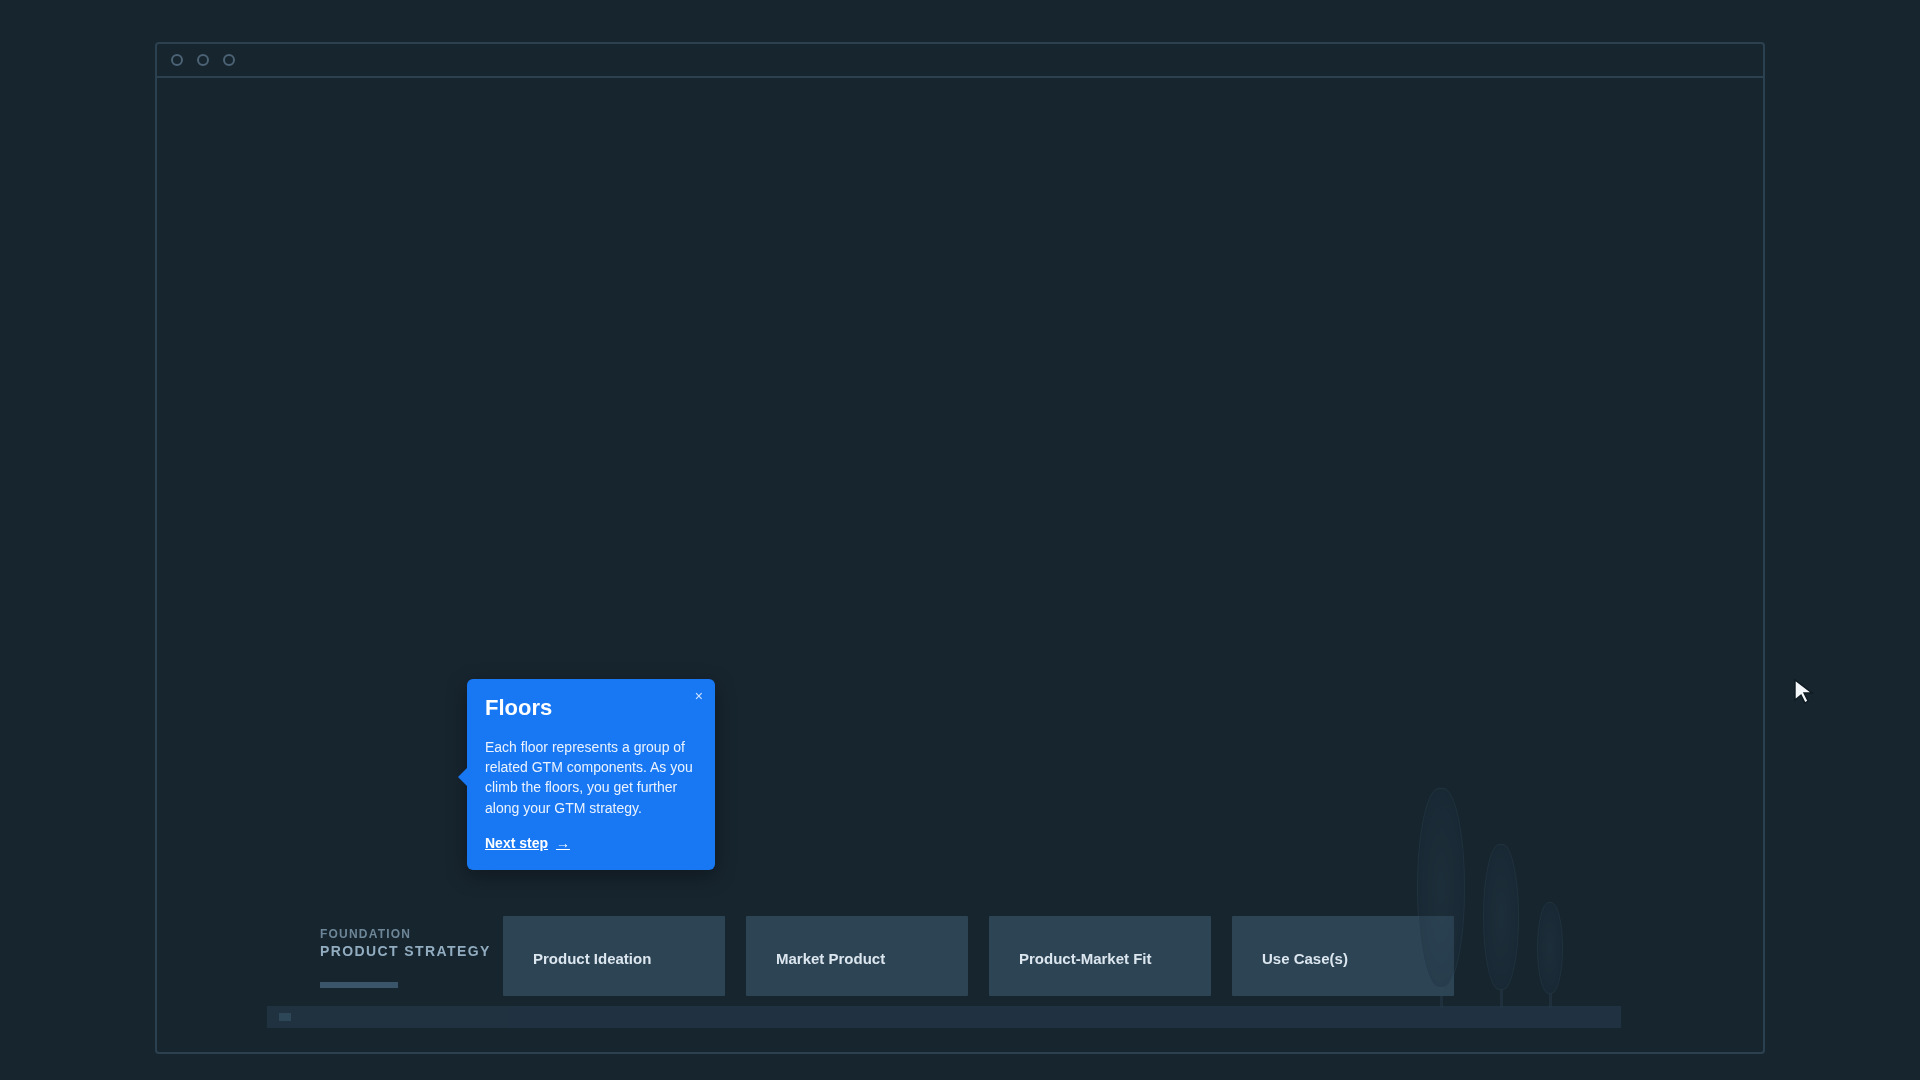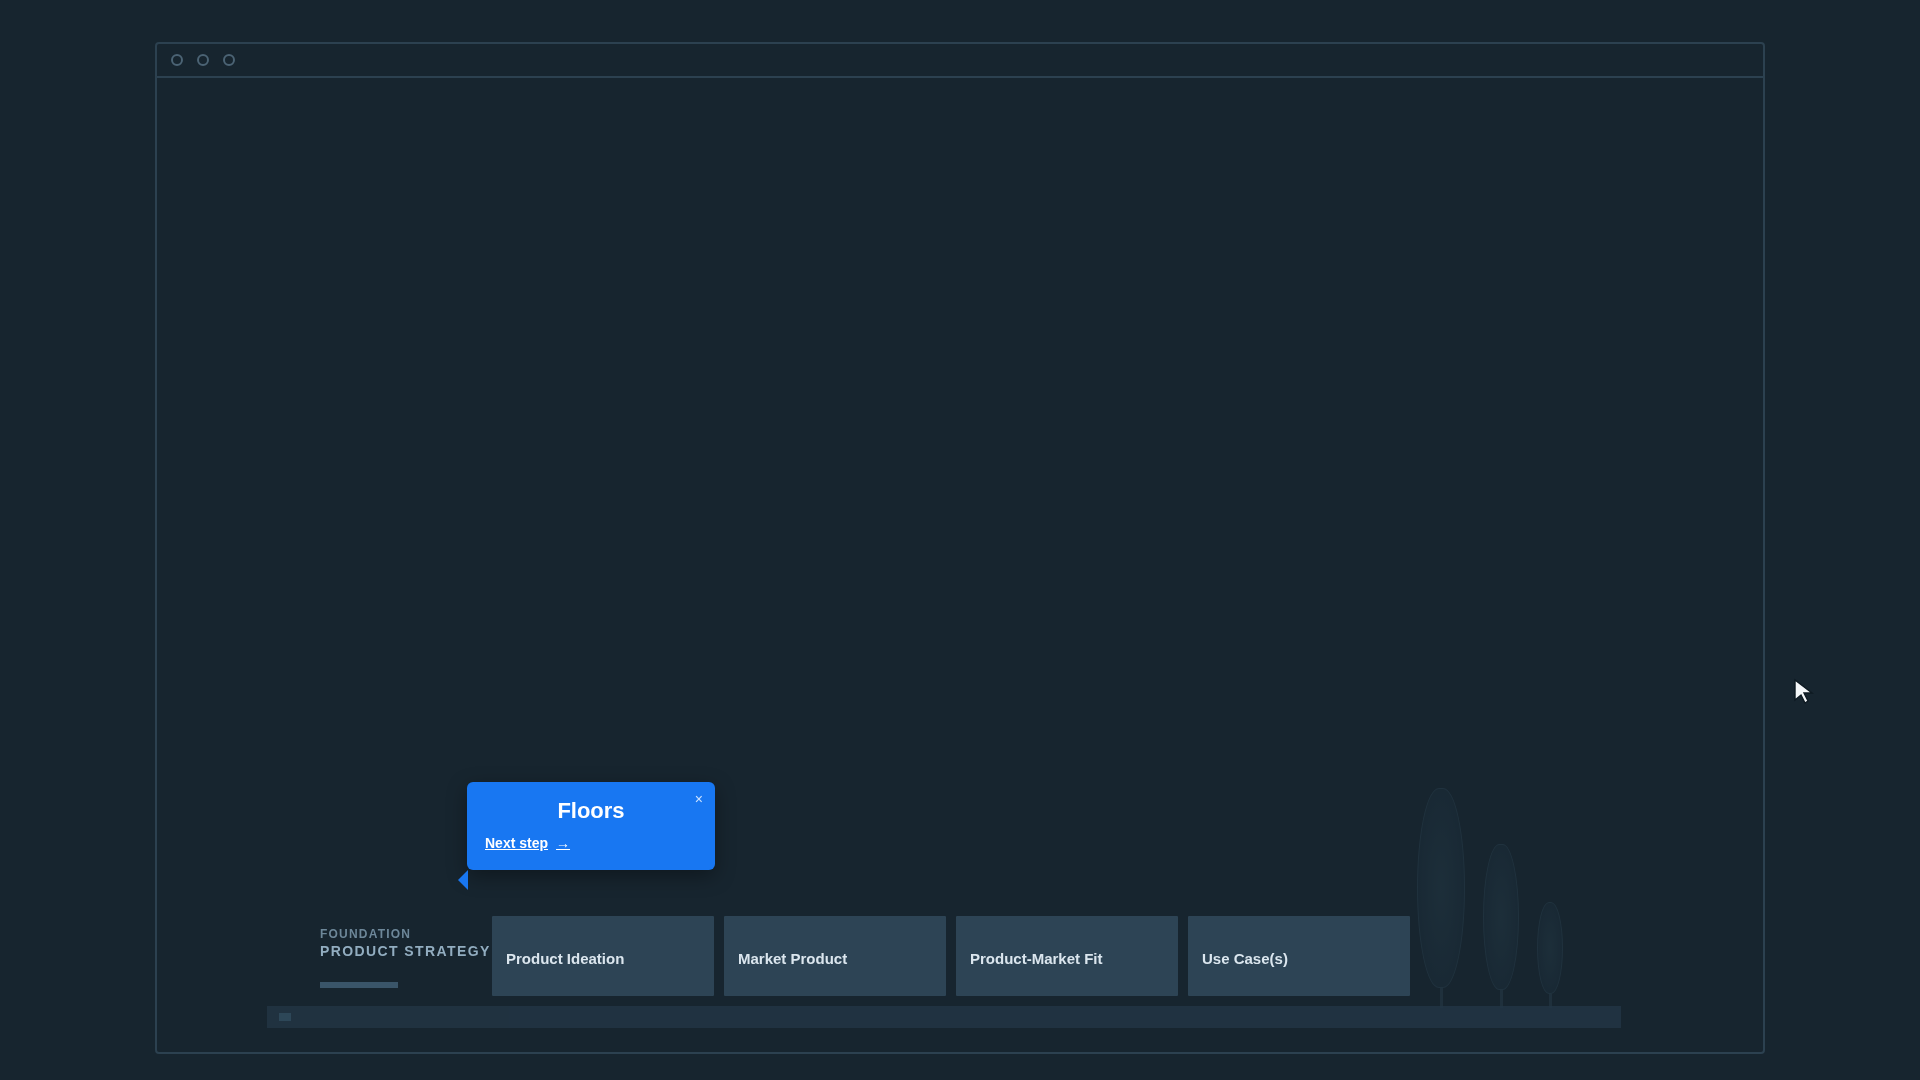--- a/index.html
+++ b/index.html
@@ -80,23 +80,24 @@
     }
     .card {
       width: 222px;
       height: 80px;
       background: #2d4455;
       color: #dbe6ee;
       font-size: 15px;
       font-weight: 600;
       display: flex;
       align-items: center;
-      padding-left: 14px;
+      padding-left: 30px;
       padding-top: 4px;
       border-radius: 1px;
+      margin-left: 11px;
     }
 
     
     .ground {
       position: absolute;
       left: 110px;
       right: 142px;
       bottom: 24px;
       height: 22px;
       background: #223544;
@@ -159,22 +160,21 @@
       top: 10px;
       right: 12px;
       font-size: 14px;
       line-height: 1;
       color: #cfe4ff;
       cursor: pointer;
     }
     .popover h3 {
       font-size: 22px;
       font-weight: 800;
-      margin-bottom: 10px;
-      text-align: center;
+      margin-bottom: 16px;
     }
     .popover p {
       font-size: 14px;
       line-height: 1.45;
       color: #eaf3ff;
       margin-bottom: 16px;
     }
     .popover .next {
       font-size: 14px;
       font-weight: 600;
@@ -207,20 +207,21 @@
     <span class="traffic-dot"></span>
     <span class="traffic-dot"></span>
   </div>
 
   <div class="stage">
 
     <div class="popover">
       <div class="arrow"></div>
       <span class="close">×</span>
       <h3>Floors</h3>
+      <p>Each floor represents a group of related GTM components. As you climb the floors, you get further along your GTM strategy.</p>
       <span class="next">
         <span>Next step</span>
         <span class="arr">→</span>
       </span>
     </div>
 
     <div class="floor-label">
       <span class="eyebrow">FOUNDATION</span>
       <span class="title">PRODUCT STRATEGY</span>
       <div class="underline"></div>

